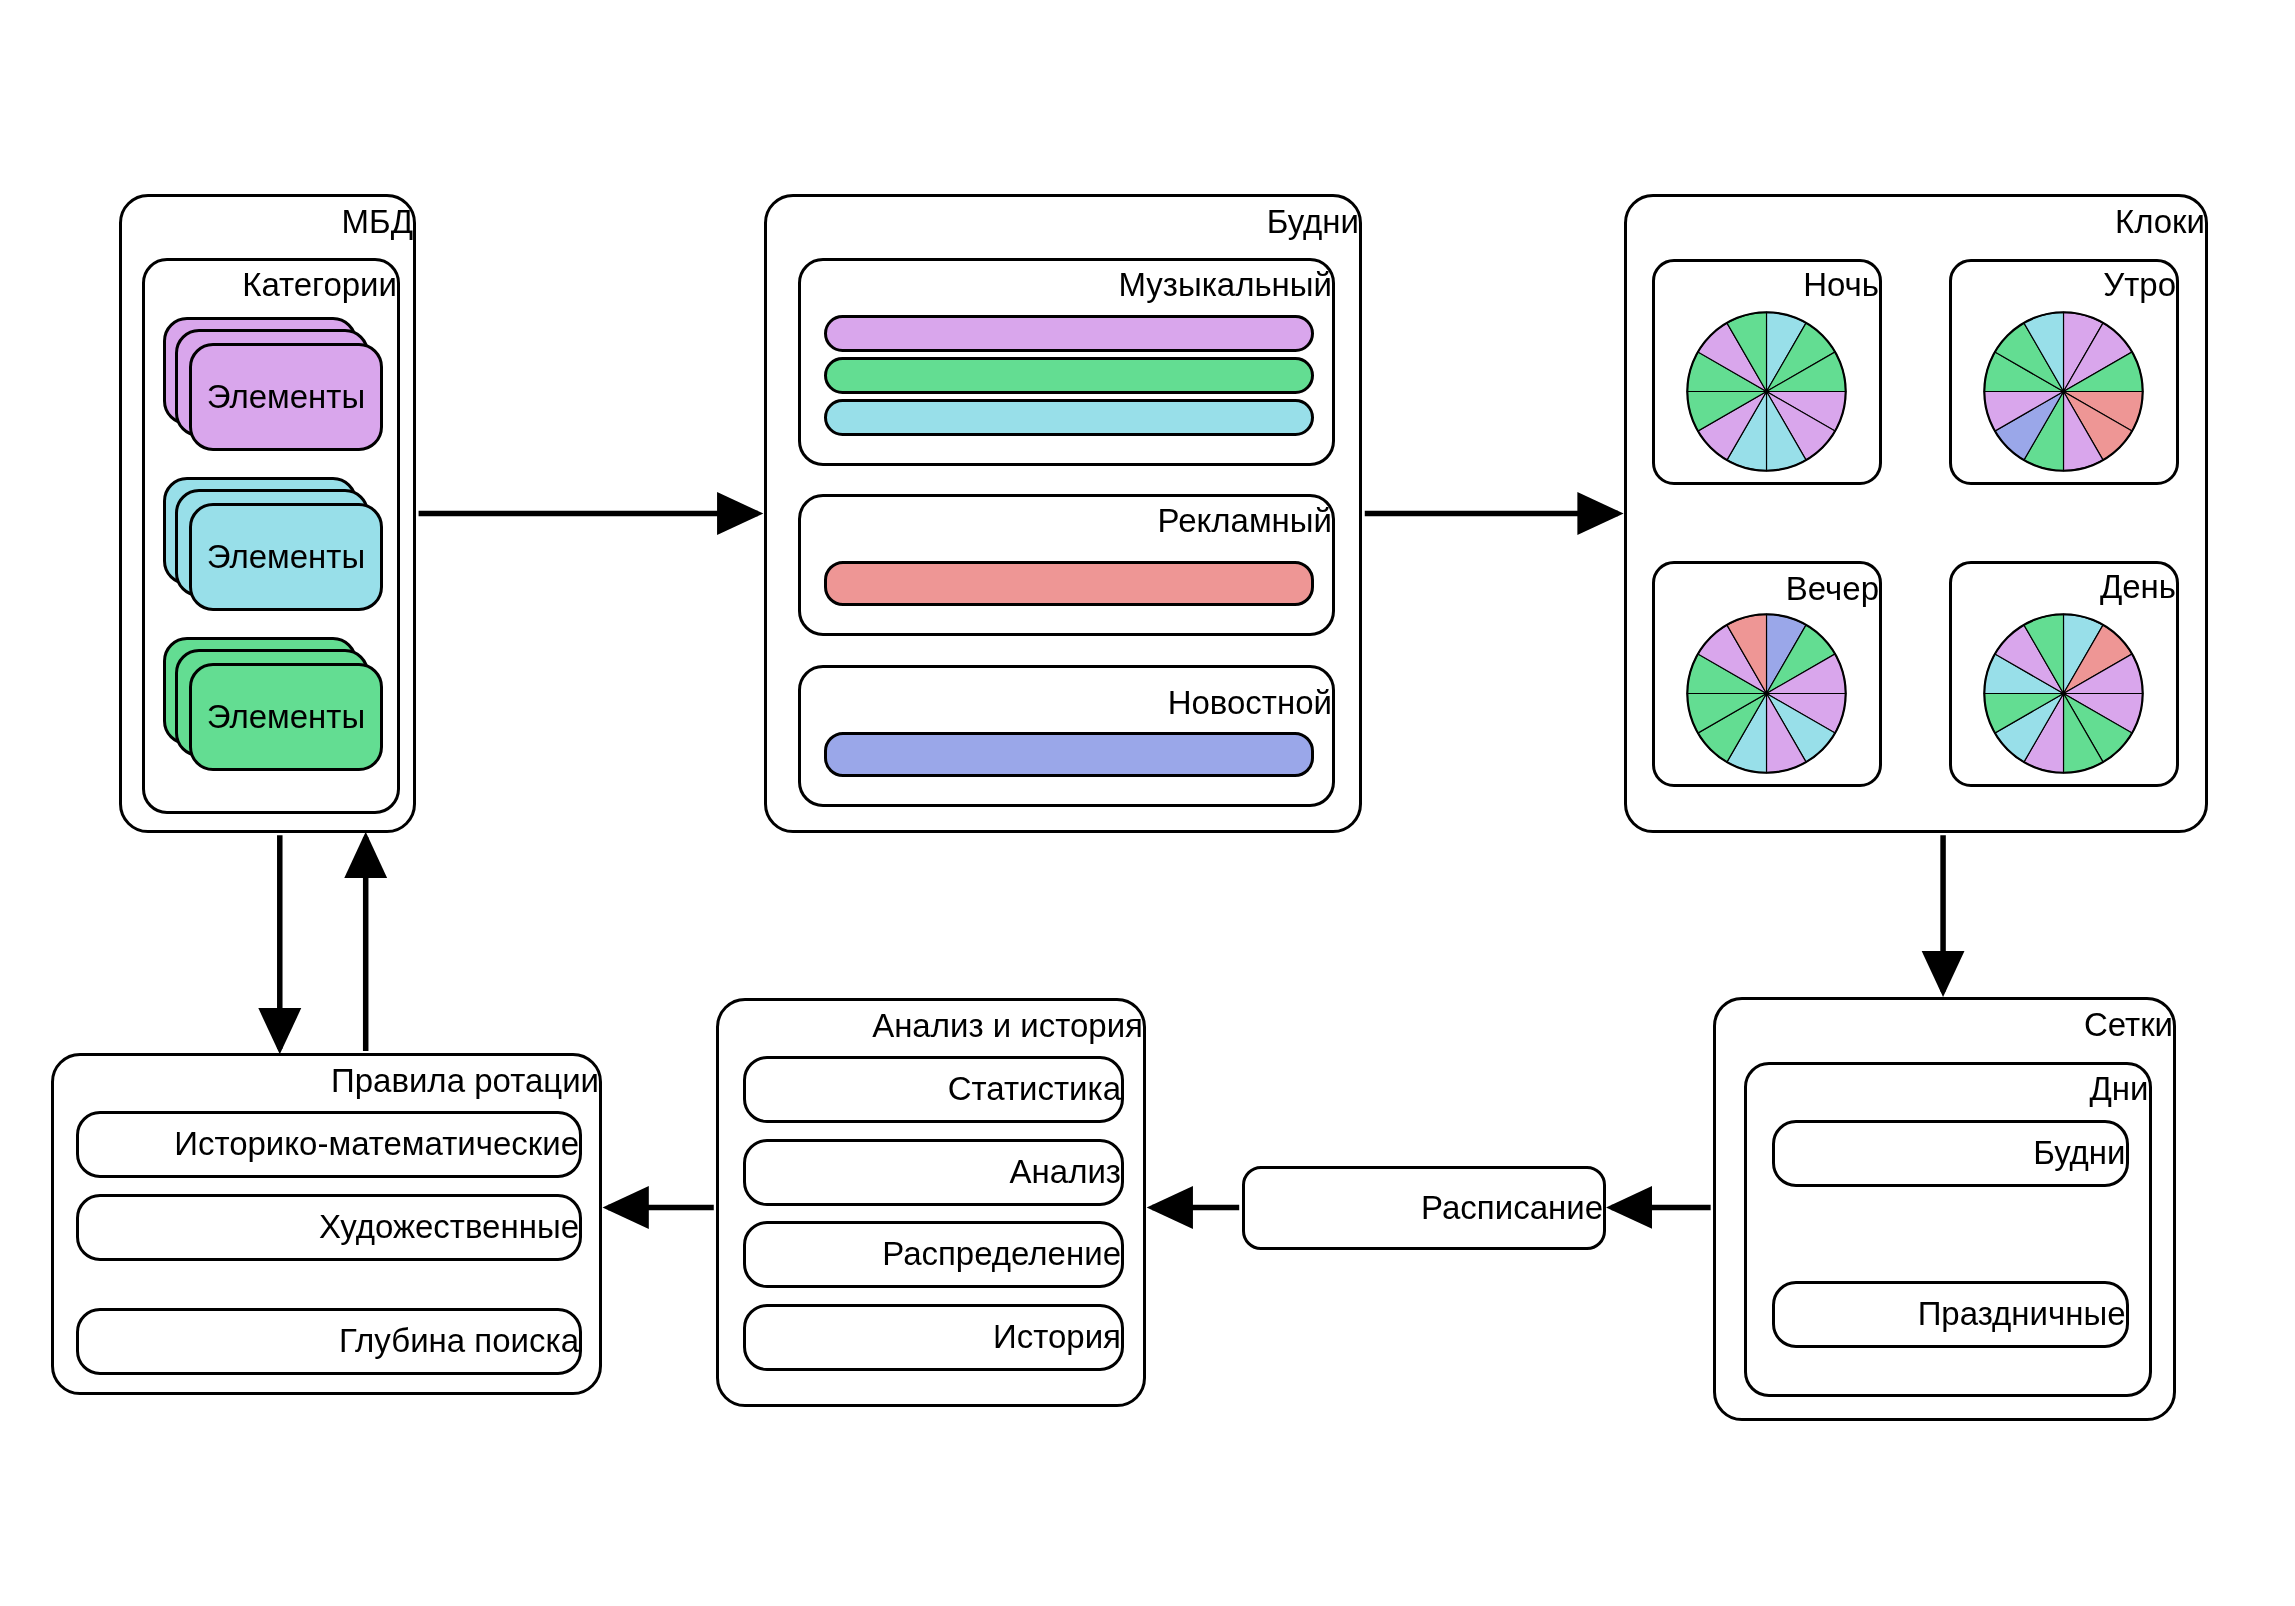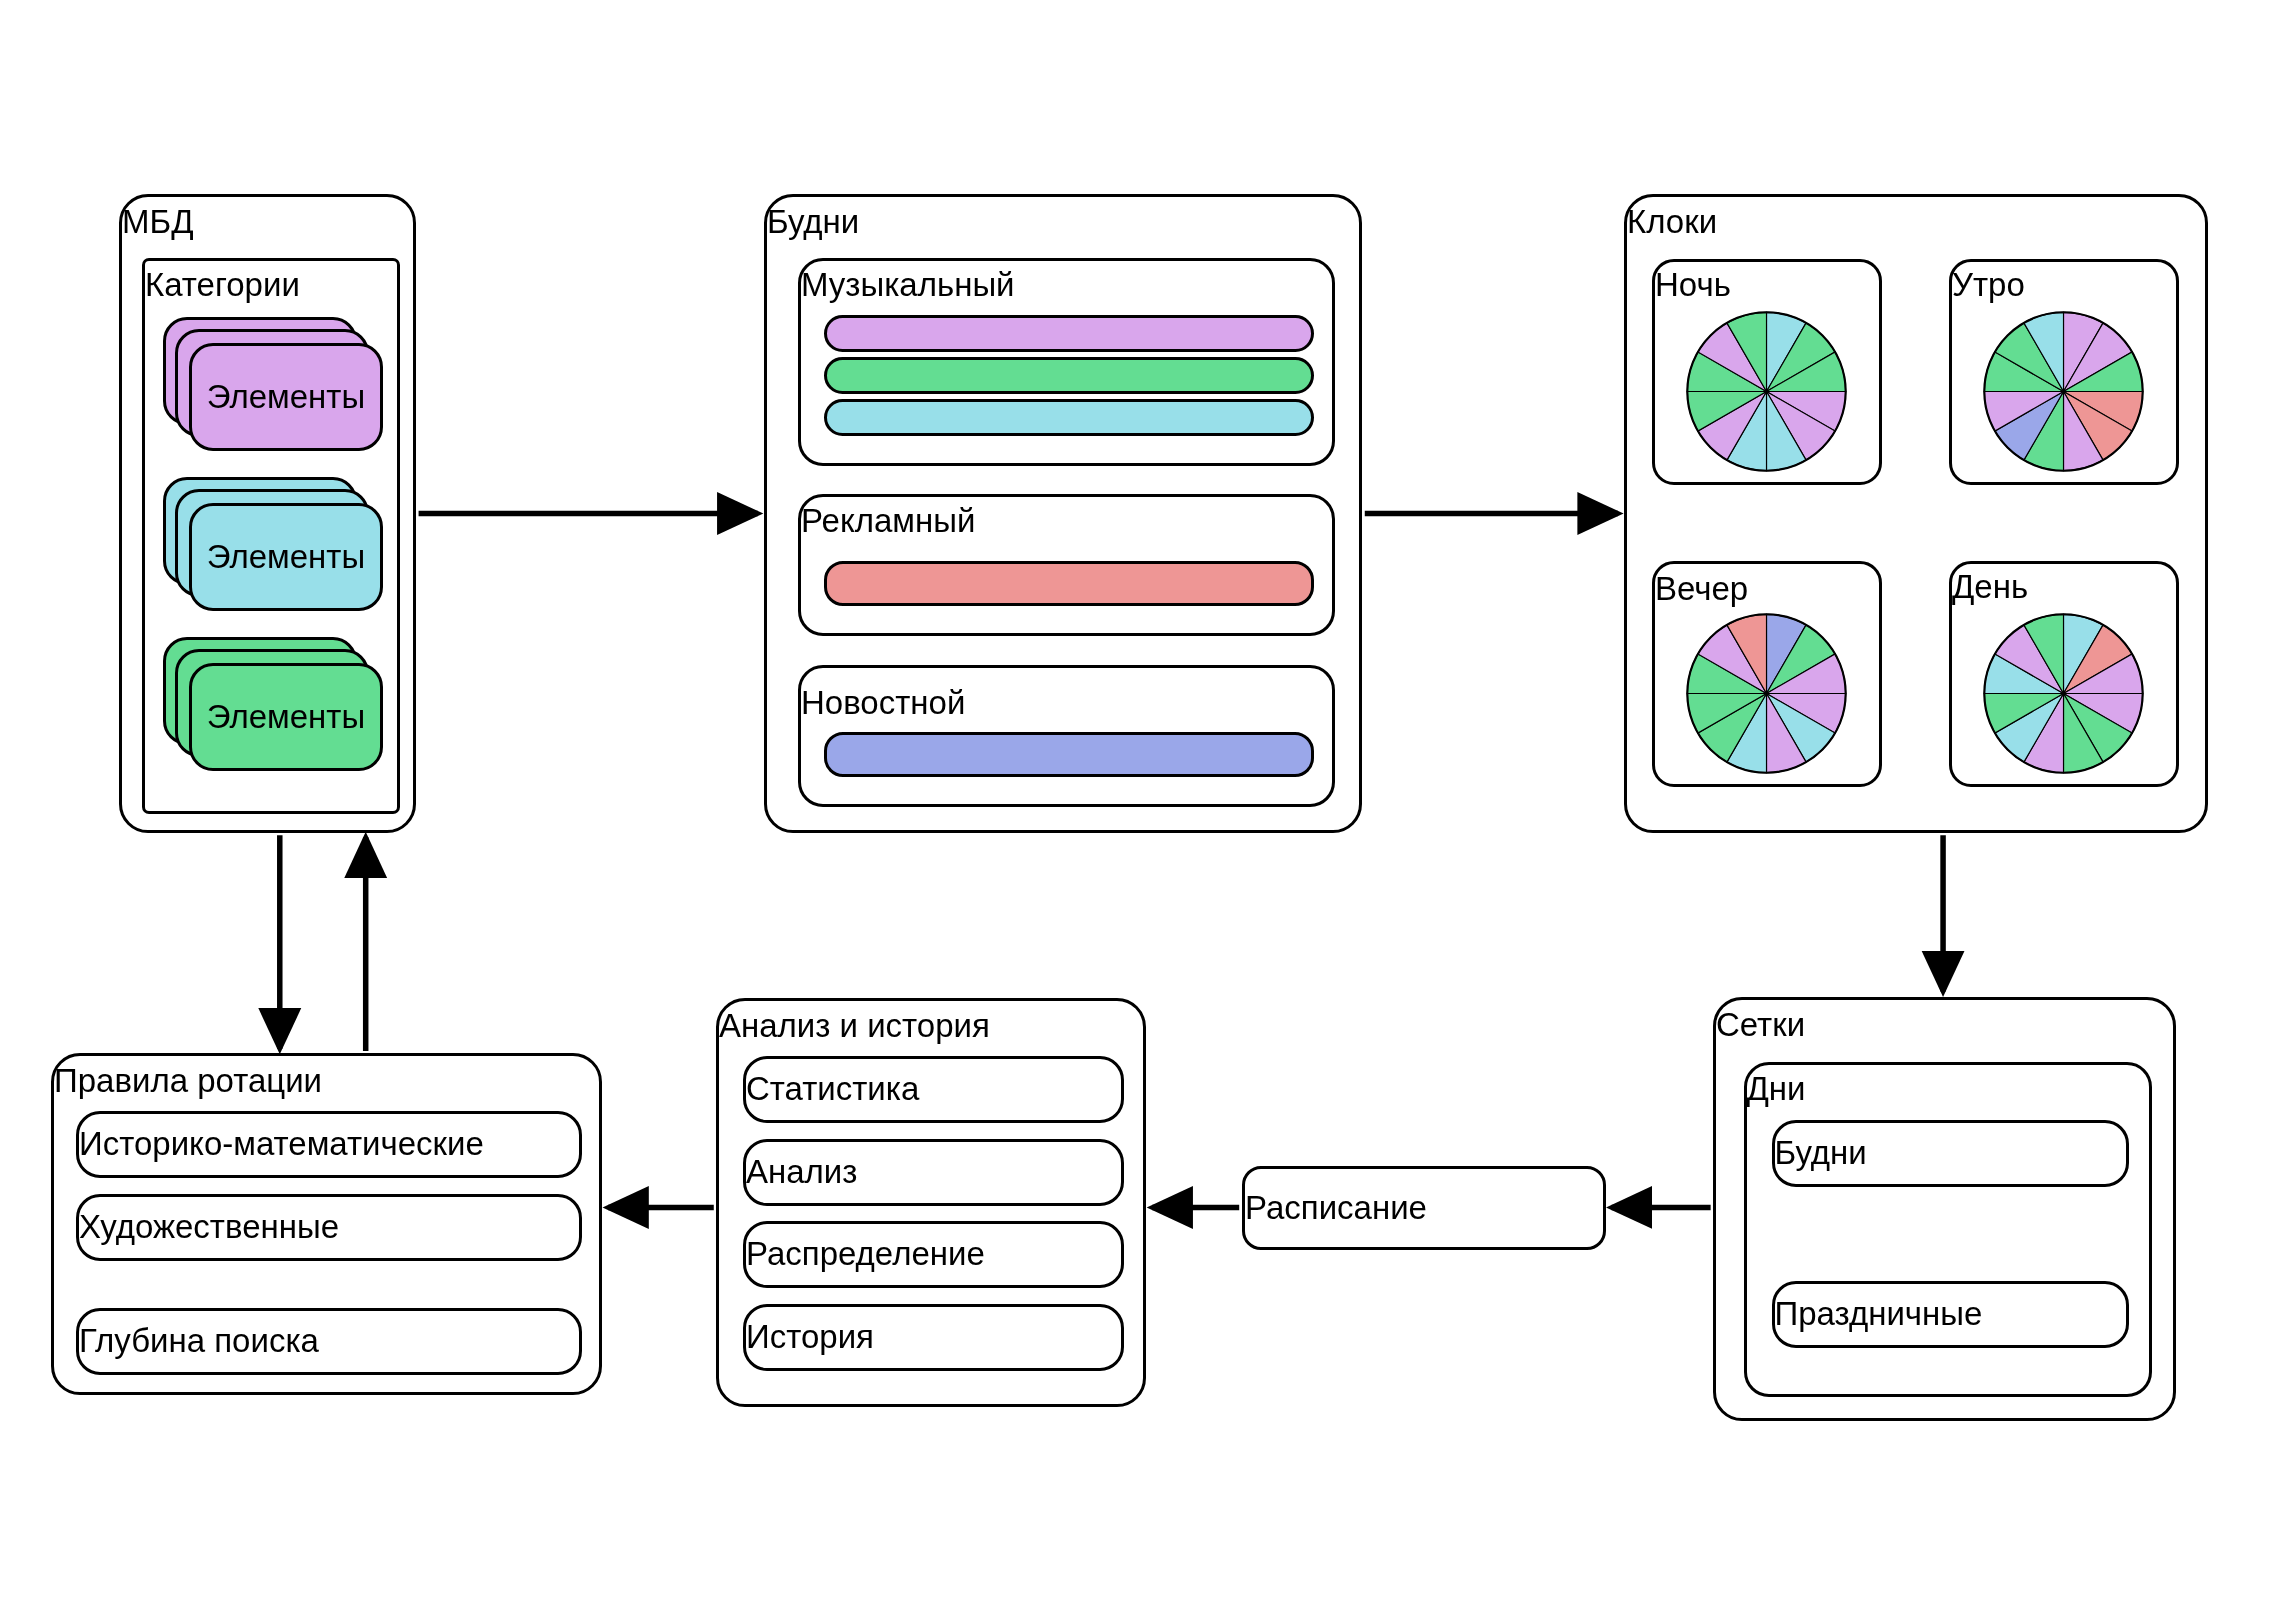--- a/index.html
+++ b/index.html
@@ -16,21 +16,21 @@
     overflow: hidden;
   }
   .node {
     position: absolute;
     box-sizing: border-box;
     border: 3.3px solid #000000;
     background: #ffffff;
     border-radius: 29px;
     display: flex;
     flex-direction: column;
-    align-items: flex-start;
+    align-items: flex-end;
   }
   .node.leaf {
     border-width: 3.3px;
     border-radius: 24px;
     justify-content: center;
   }
   .title {
     font-size: 33px;
     color: #000000;
     line-height: 1.05;
@@ -75,21 +75,21 @@
   }
   .pie-wrap { position: absolute; }
 </style>
 </head>
 <body>
 
 <div id="stage">
 
   <div class="node" style="left:119px; top:194px; width:297px; height:639px; padding-top:7.7px;">
     <div class="title">МБД</div>
-    <div class="node" style="position:absolute; left:20px; top:61px; width:258px; height:556px; padding-top:6.6px; border-radius:7px;">
+    <div class="node" style="position:absolute; left:20px; top:61px; width:258px; height:556px; padding-top:6.6px; border-radius:25px;">
       <div class="title">Категории</div>
 
       <div class="stack" style="left:17.6px; top:56px; width:223px; height:138px;">
         <div class="card" style="left:0px; top:0px; width:194px; height:108px; background:#d9a6ec;"></div>
         <div class="card" style="left:12px; top:12px; width:194px; height:108px; background:#d9a6ec;"></div>
         <div class="card front" style="left:26.4px; top:26.4px; width:194px; height:108px; background:#d9a6ec;">
           <span class="leaf-label">Элементы</span>
         </div>
       </div>
 

